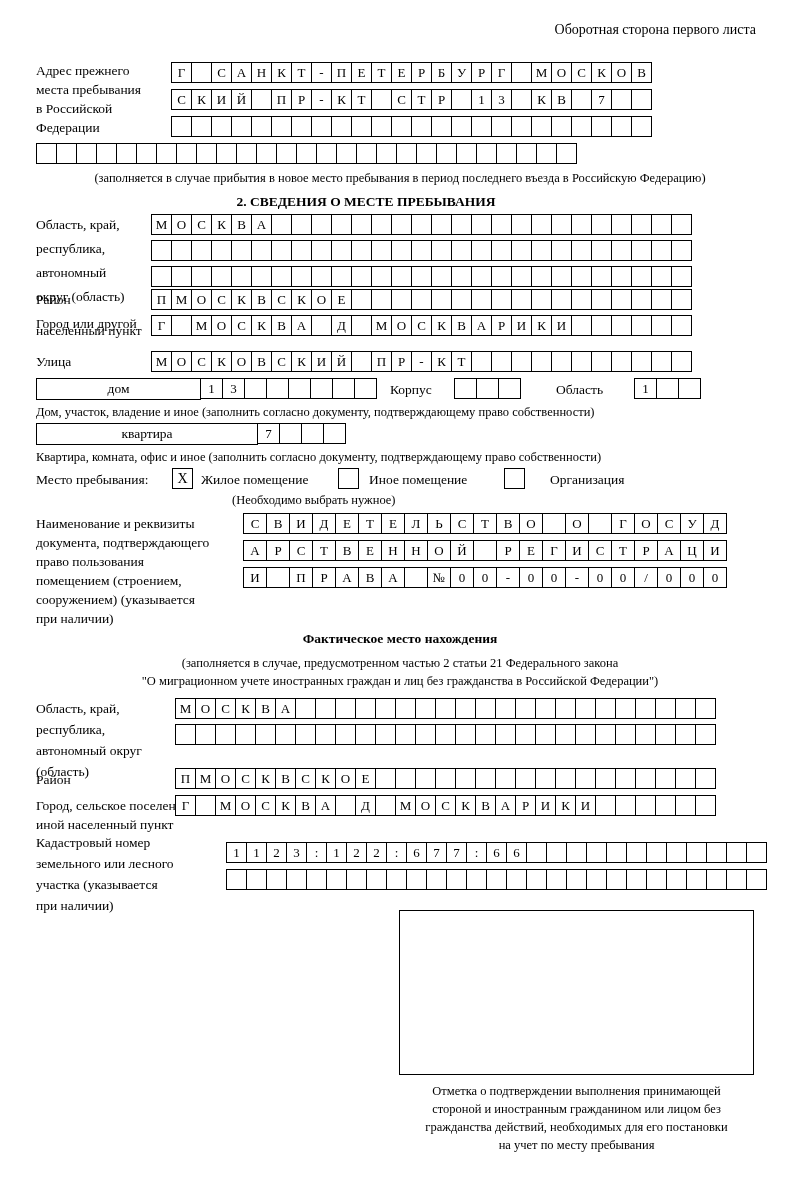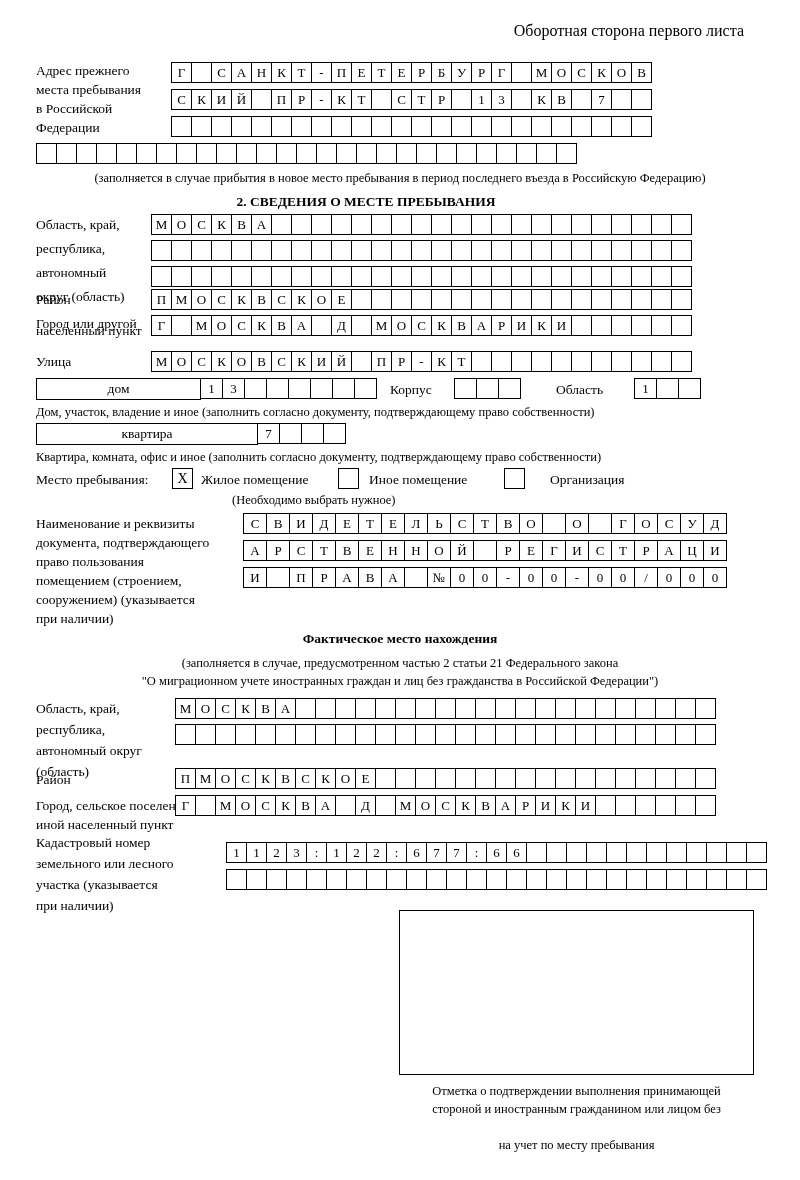--- a/index.html
+++ b/index.html
@@ -16,23 +16,23 @@
     font-size: 13px;
   }
   .page {
     position: relative;
     width: 800px;
     height: 1180px;
     overflow: hidden;
   }
   .hdr-right {
     position: absolute;
-    right: 56px;
+    right: 44px;
     top: 22px;
-    font-size: 16px;
+    font-size: 14px;
   }
   .lbl {
     position: absolute;
     font-size: 13.5px;
     line-height: 18px;
     white-space: pre;
   }
   .lbl.center {
     text-align: center;
   }
@@ -714,15 +714,16 @@
       <div class="cell"></div>
       <div class="cell"></div>
       <div class="cell"></div>
       <div class="cell"></div>
       <div class="cell"></div>
     </div>
 
   <div class="bigbox" style="left:399px; top:910px; width:355px; height:165px;"></div>
   <div class="noteblock" style="left:384px; top:1083px; width:385px;">Отметка о подтверждении выполнения принимающей</div>
   <div class="noteblock" style="left:384px; top:1101px; width:385px;">стороной и иностранным гражданином или лицом без</div>
+  <div class="noteblock" style="left:384px; top:1119px; width:385px;">гражданства действий, необходимых для его постановки</div>
   <div class="noteblock" style="left:384px; top:1137px; width:385px;text-align:center;">на учет по месту пребывания</div>
 
 </div>
 
 </body></html>

